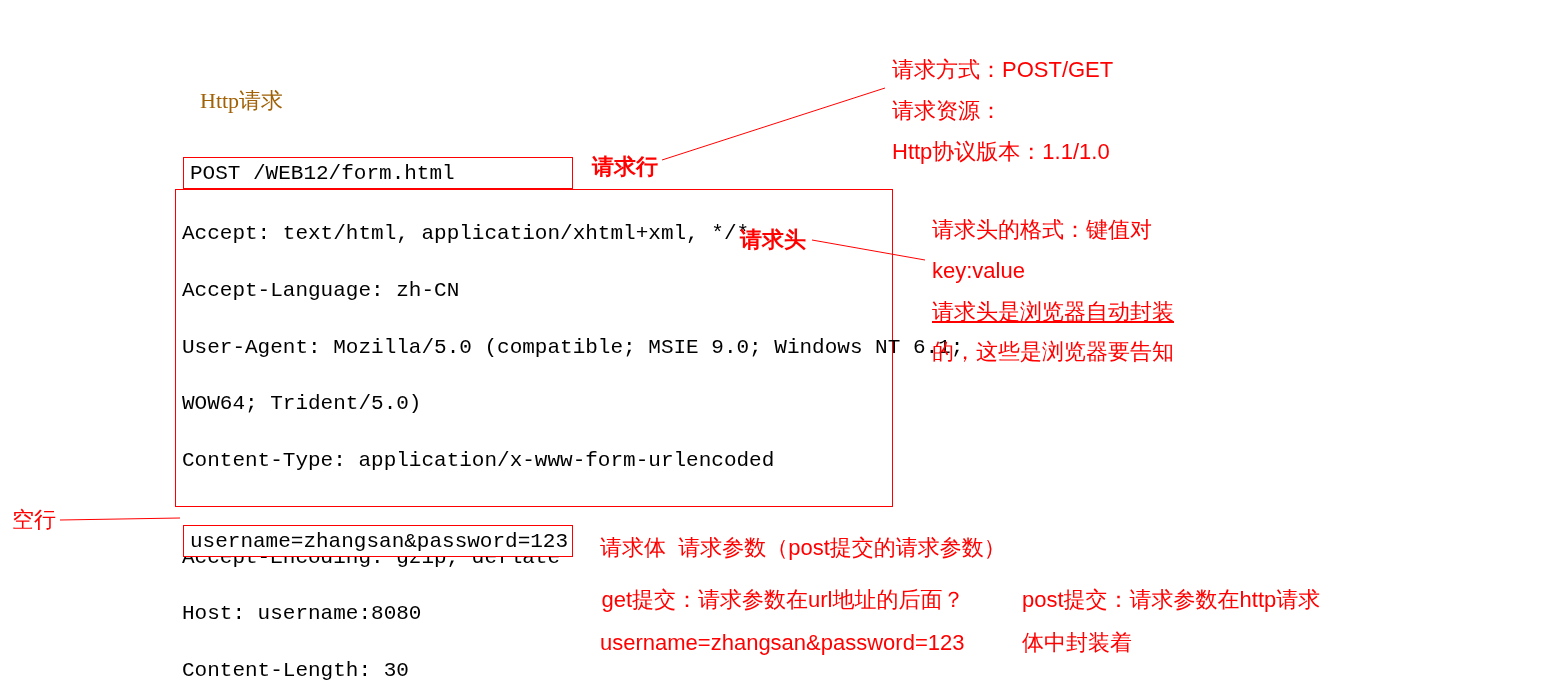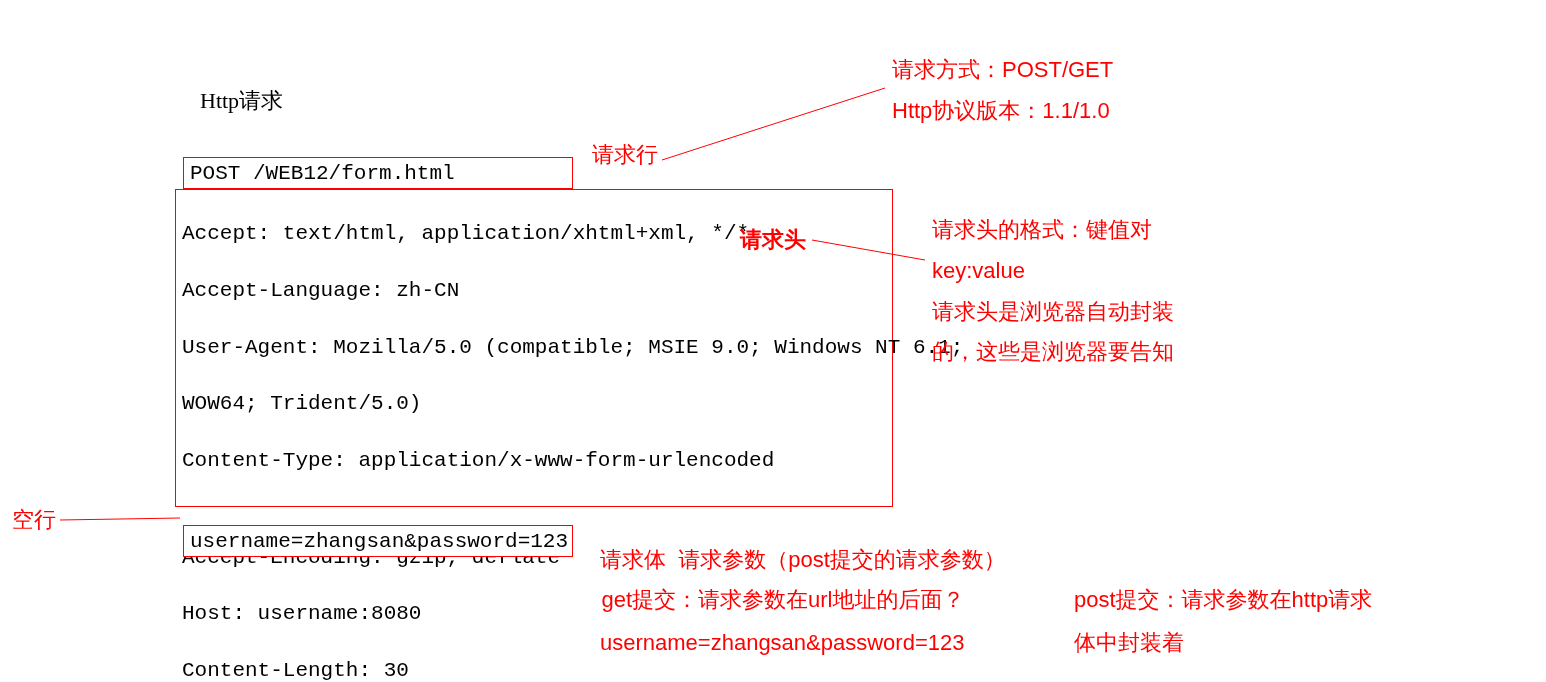--- a/index.html
+++ b/index.html
@@ -23,42 +23,42 @@
     padding: 2px 6px;
   }
   .label {
     position: absolute;
     color: #ff0000;
     font-size: 22px;
     line-height: 1.4;
   }
   .title-label {
     position: absolute;
-    color: #000000;
+    color: #a16207;
     font-family: "SimSun", serif;
     font-size: 22px;
   }
   svg.lines {
     position: absolute;
     top: 0; left: 0;
     width: 1546px;
     height: 682px;
     pointer-events: none;
   }
 </style>
 </head>
 <body>
 
 <div class="title-label" style="left:200px; top:86px;">Http请求</div>
 
 <div class="box mono" style="left:183px; top:157px; width:390px; height:32px;">
   <span>POST /WEB12/form.html HTTP/1.1</span>
 </div>
 
-<div class="label" style="left:592px; top:140px;">请求行</div>
+<div class="label" style="left:592px; top:152px;font-weight:bold;">请求行</div>
 
 <div class="box mono" style="left:175px; top:189px; width:718px; height:318px; white-space:pre;">
 <span style="display: block;">Accept: text/html, application/xhtml+xml, */*</span>
 <span style="display: block;">Accept-Language: zh-CN</span>
 <span style="display: block;">User-Agent: Mozilla/5.0 (compatible; MSIE 9.0; Windows NT 6.1;</span>
 <span style="display: block;">WOW64; Trident/5.0)</span>
 <span style="display: block;">Content-Type: application/x-www-form-urlencoded</span>
 <span style="display: block; margin-top: 40px;">Accept-Encoding: gzip, deflate</span>
 <span style="display: block;">Host: username:8080</span>
 <span style="display: block;">Content-Length: 30</span>
@@ -67,42 +67,43 @@
 </div>
 
 <div class="label" style="left:740px; top:225px;font-weight:bold;">请求头</div>
 
 <div class="box mono" style="left:183px; top:525px; width:390px; height:32px;">
   <span>username=zhangsan&amp;password=123</span>
 </div>
 
 <div class="label" style="left:12px; top:505px;">空行</div>
 
-<div class="label" style="left:600px; top:533px;margin-top:12px;">
+<div class="label" style="left:600px; top:533px;">
   <span>请求体</span>&nbsp;&nbsp;<span>请求参数（post提交的请求参数）</span>
 </div>
 
 <div class="label" style="left:892px; top:55px;">
   <div style="margin-bottom:10px;">请求方式：POST/GET</div>
+  <div style="margin-bottom:10px;">请求资源：</div>
   <div>Http协议版本：1.1/1.0</div>
 </div>
 
 <div class="label" style="left:932px; top:215px;">
   <div style="margin-bottom:10px;">请求头的格式：键值对</div>
   <div style="margin-bottom:10px;">key:value</div>
-  <div style="margin-bottom:10px;">请求头是浏览器自动封装</div>
+  <div style="margin-bottom:10px;text-decoration:underline;">请求头是浏览器自动封装</div>
   <div style="margin-bottom:10px;">的，这些是浏览器要告知</div>
 </div>
 
 <div class="label" style="left:600px; top:585px;">
   <div style="margin-bottom:12px;text-align:right;">get提交：请求参数在url地址的后面？</div>
   <div>username=zhangsan&amp;password=123</div>
 </div>
 
-<div class="label" style="left:1074px; top:585px;">
+<div class="label" style="left:1022px; top:585px;">
   <div style="margin-bottom:12px;">post提交：请求参数在http请求</div>
   <div>体中封装着</div>
 </div>
 
 <svg class="lines">
 
   <line x1="662" y1="160" x2="885" y2="88" stroke="#ff0000" stroke-width="1"></line>
 
   <line x1="812" y1="240" x2="925" y2="260" stroke="#ff0000" stroke-width="1"></line>
 

